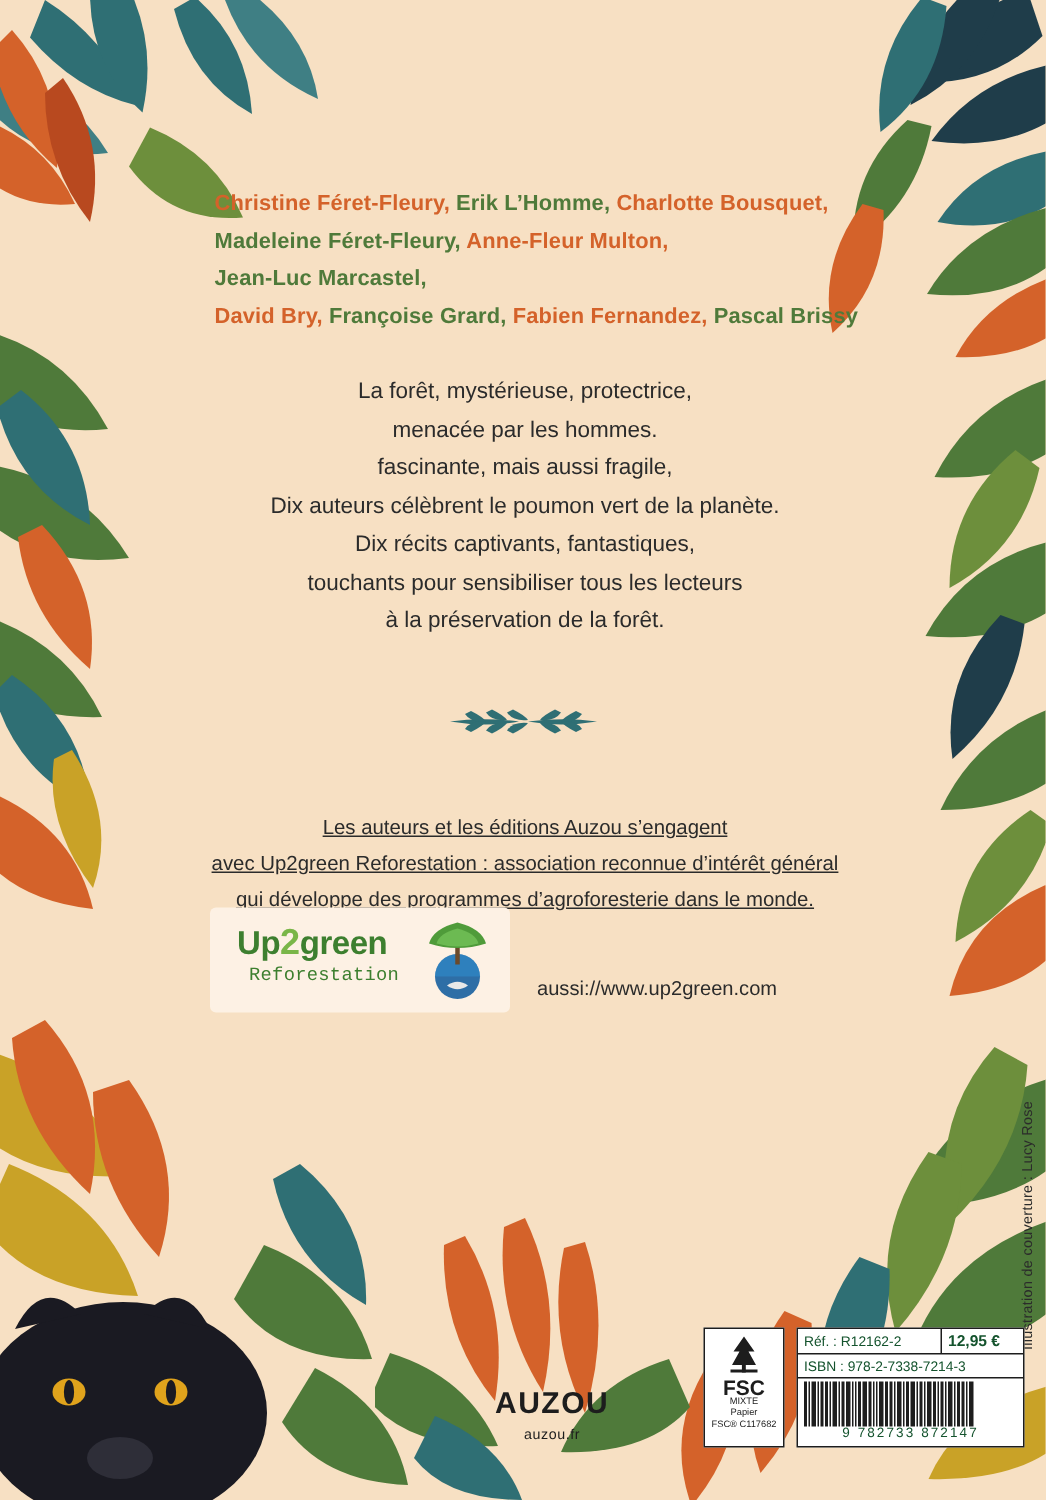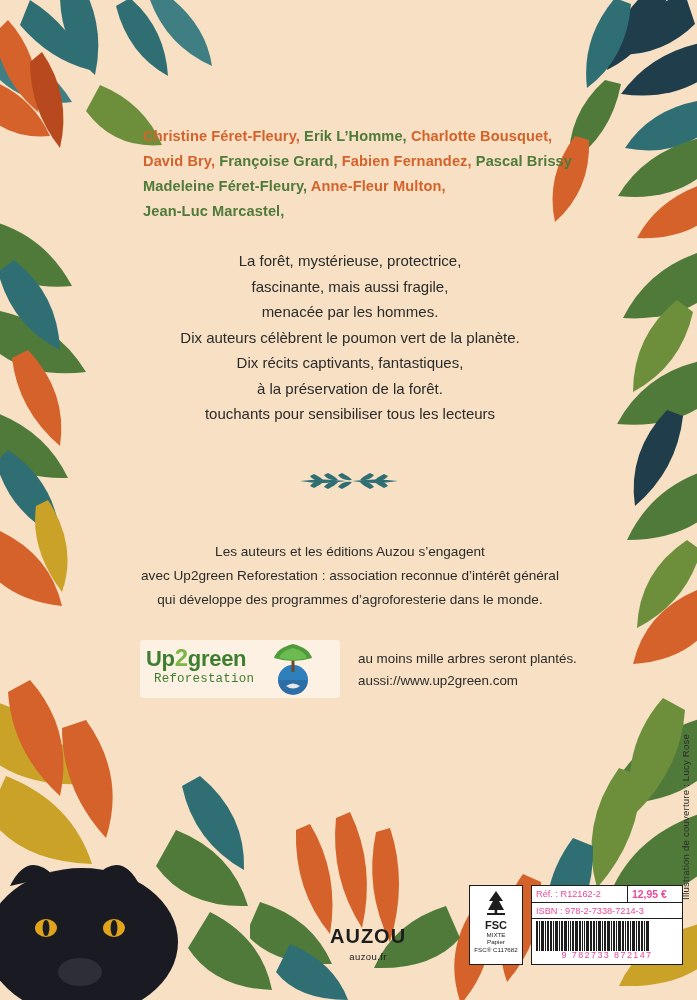--- a/index.html
+++ b/index.html
@@ -30,25 +30,25 @@
     text-align:center;color:#2b2b2b;font-size:15px;line-height:25.5px;
   }
   .blurb div{white-space:nowrap;}
   .divider{
     position:absolute;top:468px;left:0;right:0;display:flex;justify-content:center;
   }
   .engage{
     position:absolute;top:540px;left:60px;width:580px;
     text-align:center;color:#2b2b2b;font-size:13.6px;line-height:24px;
   }
-  .engage div{white-space:nowrap;}
+  .engage div{white-space:nowrap;text-decoration:underline;}
   .u2g-box{
-    position:absolute;top:640px;left:140px;width:200px;height:58px;
+    position:absolute;top:605px;left:140px;width:200px;height:70px;
     background:#fdf1e4;border-radius:4px;
-    display:flex;align-items:center;justify-content:flex-start;
+    display:flex;align-items:center;justify-content:flex-end;
   }
   .u2g-text{
     position:absolute;top:648px;left:358px;width:260px;
     color:#2b2b2b;font-size:13.4px;line-height:21.5px;
   }
   .u2g-text div{white-space:nowrap;}
 
   
   .u2g-logo{position:relative;width:188px;height:62px;}
   .u2g-word{
@@ -76,26 +76,26 @@
   .auzou-name{font-size:20px;font-weight:700;color:#1d1d1d;letter-spacing:1px;}
   .auzou-url{font-size:9.5px;color:#1d1d1d;margin-top:3px;letter-spacing:.4px;}
 
   .fsc{
     position:absolute;left:469px;bottom:35px;width:54px;height:80px;
     border:1.4px solid #1d1d1d;background:#fff;color:#1d1d1d;
     display:flex;flex-direction:column;align-items:center;justify-content:flex-start;
     padding-top:4px;box-sizing:border-box;
   }
   .fsc-tree{width:22px;height:26px;}
-  .fsc-fsc{font-size:11px;font-weight:700;line-height:12px;margin-top:3px;text-align:right;}
+  .fsc-fsc{font-size:14px;font-weight:700;line-height:12px;margin-top:3px;text-align:right;}
   .fsc-l{font-size:6.2px;line-height:7.4px;text-align:center;}
 
   .isbnbox{
     position:absolute;left:531px;bottom:35px;width:152px;height:80px;
-    border:1.2px solid #1d1d1d;background:#fff;color:#ec4899;box-sizing:border-box;
+    border:1.2px solid #1d1d1d;background:#fff;color:#14532d;box-sizing:border-box;
   }
   .isbn-row{
     display:flex;border-bottom:1.2px solid #1d1d1d;height:16px;align-items:center;
     font-size:9.2px;
   }
   .isbn-ref{flex:1;padding-left:4px;border-right:1.2px solid #1d1d1d;height:100%;display:flex;align-items:center;}
   .isbn-price{width:50px;padding-left:4px;font-weight:700;font-size:10.4px;display:flex;align-items:center;height:100%;}
   .isbn-num{height:15px;display:flex;align-items:center;padding-left:4px;font-size:9.2px;border-bottom:1.2px solid #1d1d1d;}
   .barcode{height:36px;padding:2px 4px 0 4px;}
   .bars{display:flex;height:30px;align-items:flex-end;}
@@ -259,40 +259,40 @@
 
   <div class="content">
 
     <div class="authors">
       <div>
         <span style="color:#d4622a">Christine Féret-Fleury,</span>
         <span style="color:#4f7a3a">Erik L’Homme,</span>
         <span style="color:#d4622a">Charlotte Bousquet,</span>
       </div>
       <div>
+        <span style="color:#4f7a3a">Madeleine Féret-Fleury,</span>
+        <span style="color:#d4622a">Anne-Fleur Multon,</span>
+        <span style="color:#4f7a3a">Jean-Luc Marcastel,</span>
+      </div>
+      <div>
         <span style="color:#d4622a">David Bry,</span>
         <span style="color:#4f7a3a">Françoise Grard,</span>
         <span style="color:#d4622a">Fabien Fernandez,</span>
         <span style="color:#4f7a3a">Pascal Brissy</span>
       </div>
-      <div>
-        <span style="color:#4f7a3a">Madeleine Féret-Fleury,</span>
-        <span style="color:#d4622a">Anne-Fleur Multon,</span>
-        <span style="color:#4f7a3a">Jean-Luc Marcastel,</span>
-      </div>
     </div>
 
     <div class="blurb">
       <div>La forêt, mystérieuse, protectrice,</div>
+      <div>menacée par les hommes.</div>
       <div>fascinante, mais aussi fragile,</div>
-      <div>menacée par les hommes.</div>
       <div>Dix auteurs célèbrent le poumon vert de la planète.</div>
       <div>Dix récits captivants, fantastiques,</div>
+      <div>touchants pour sensibiliser tous les lecteurs</div>
       <div>à la préservation de la forêt.</div>
-      <div>touchants pour sensibiliser tous les lecteurs</div>
     </div>
 
     <div class="divider">
       <svg width="110" height="26" viewBox="0 0 110 26">
         <g fill="#2f6f74">
           <path d="M6 13 q22 -3 46 0 q-22 4 -46 0z"></path>
           <path d="M20 6 q8 4 10 7 q-10 1 -14 -5z"></path>
           <path d="M34 5 q8 4 10 7 q-10 1 -14 -5z"></path>
           <path d="M48 5 q8 4 10 7 q-10 1 -14 -5z"></path>
           <path d="M20 20 q8 -4 10 -7 q-10 -1 -14 5z"></path>
@@ -324,21 +324,20 @@
           <path d="M16 40 a15 15 0 0 1 30 0 z" fill="#2f8fd0" opacity=".55"></path>
           <path d="M24 46 q7 -5 14 0 q-7 5 -14 0z" fill="#e8e8e8"></path>
           <rect x="29.5" y="16" width="3" height="16" fill="#6b4a2b"></rect>
           <path d="M31 4 q16 4 19 14 q-19 6 -38 0 q3 -10 19 -14z" fill="#4f9b3a"></path>
           <path d="M31 8 q12 3 14 10 q-14 4 -28 0 q2 -7 14 -10z" fill="#6cba52"></path>
         </svg>
       </div>
     </div>
 
     <div class="u2g-text">
-      <div>au moins mille arbres seront plantés.</div>
       <div>aussi://www.up2green.com</div>
     </div>
 
     <div class="illus-credit">Illustration de couverture : Lucy Rose</div>
 
     <div class="auzou">
       <div class="auzou-name">AUZOU</div>
       <div class="auzou-url">auzou.fr</div>
     </div>
 

